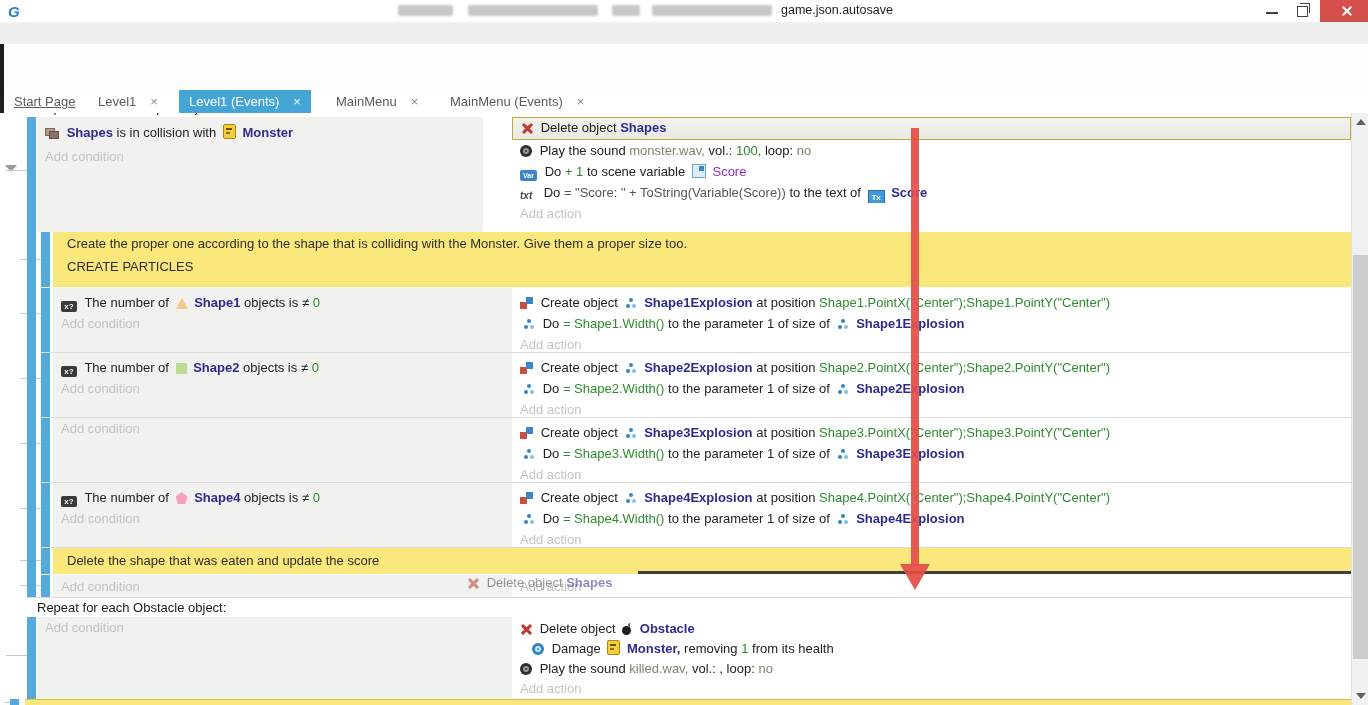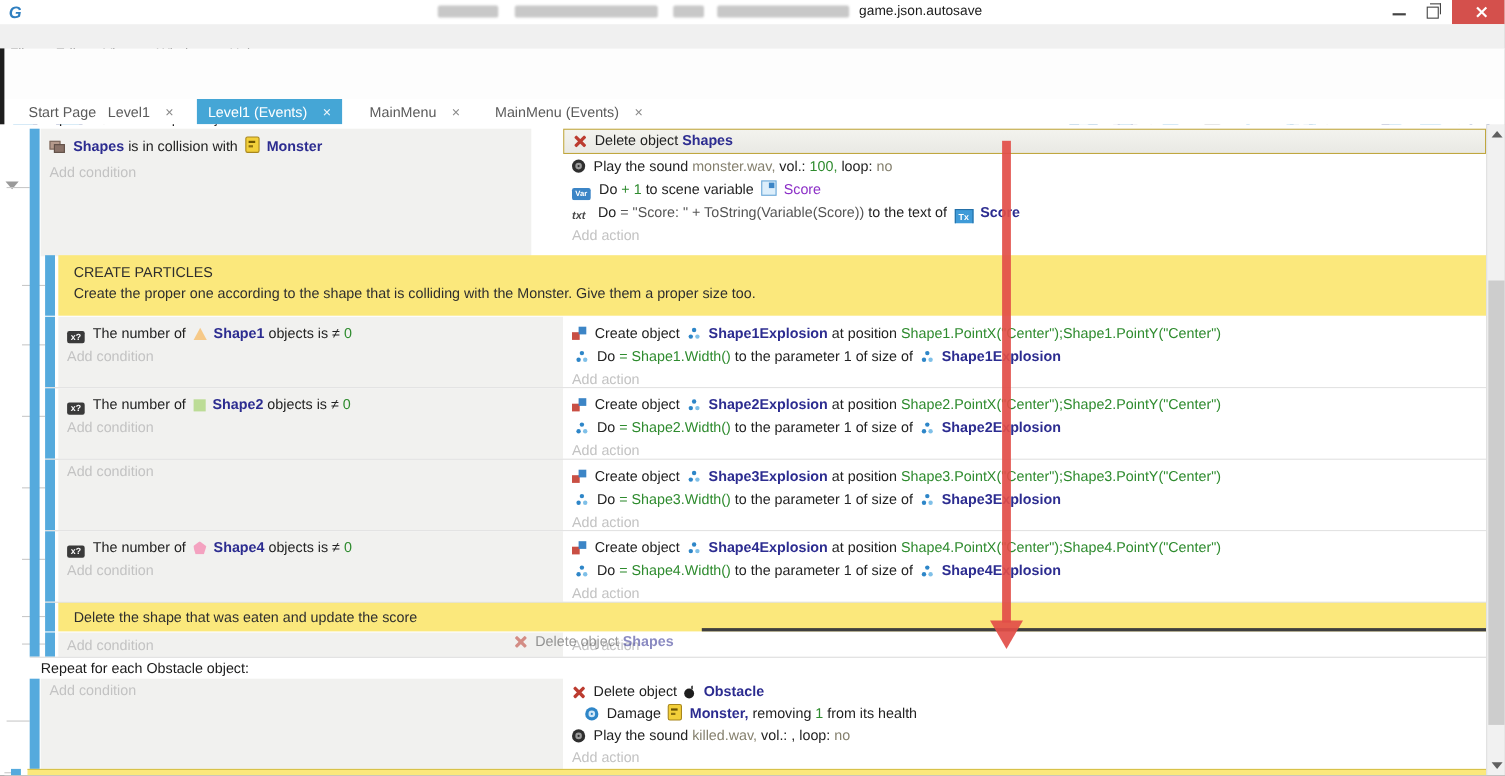--- a/index.html
+++ b/index.html
@@ -231,21 +231,21 @@
     <span class="tb-sep" style="left:1326px;"></span>
     <span class="tb" style="left:1332px;">
       <svg width="30" height="30">
           <circle cx="13" cy="12" r="8" fill="none" stroke="#1d3f8f" stroke-width="2.5"></circle>
           <line x1="19" y1="18" x2="27" y2="26" stroke="#1d3f8f" stroke-width="3.5"></line>
         </svg>
     </span>
   </div>
 
   <div class="abs tabbar">
-    <span class="tab" style="left:16px;"><span>Start Page</span></span>
+    <span class="tab" style="left:4px;text-decoration:underline;"><span>Start Page</span></span>
     <span class="tab" style="left:88px;"><span>Level1</span><span class="x">×</span></span>
     <span class="tab active" style="left:179px;text-align:center;"><span>Level1 (Events)</span><span class="x">×</span></span>
     <span class="tab" style="left:326px;"><span>MainMenu</span><span class="x">×</span></span>
     <span class="tab" style="left:440px;"><span>MainMenu (Events)</span><span class="x">×</span></span>
   </div>
 
   <div class="abs left-edge"></div>
 
   <div class="abs events">
 
@@ -309,22 +309,22 @@
         <span class="expr">= "Score: " + ToString(Variable(Score))</span>
         <span>to the text of</span>
         <span class="ic i-tx"></span>
         <span class="obj">Score</span>
       </div>
       <div class="line ph">Add action</div>
     </div>
 
     <div class="abs bar" style="left:41px;top:119px;width:9px;height:55px;"></div>
     <div class="abs yellow" style="left:53px;top:119px;width:1298px;height:55px;">
+      <div style="padding:4px 0 0 14px;color:#2e2e2e;">Create the proper one according to the shape that is colliding with the Monster. Give them a proper size too.</div>
       <div style="padding:8px 0 0 14px;color:#2e2e2e;">CREATE PARTICLES</div>
-      <div style="padding:4px 0 0 14px;color:#2e2e2e;">Create the proper one according to the shape that is colliding with the Monster. Give them a proper size too.</div>
     </div>
 
     <div class="abs bar" style="left:41px;top:175px;width:9px;height:64px;"></div>
     <div class="abs cond" style="left:53px;top:175px;width:459px;height:64px;">
       <div class="line" style="margin-top:4px;">
         <span class="ic i-count"></span>
         <span>The number of</span>
         <span class="ic i-tri"></span>
         <span class="obj">Shape1</span>
         <span>objects is</span>

